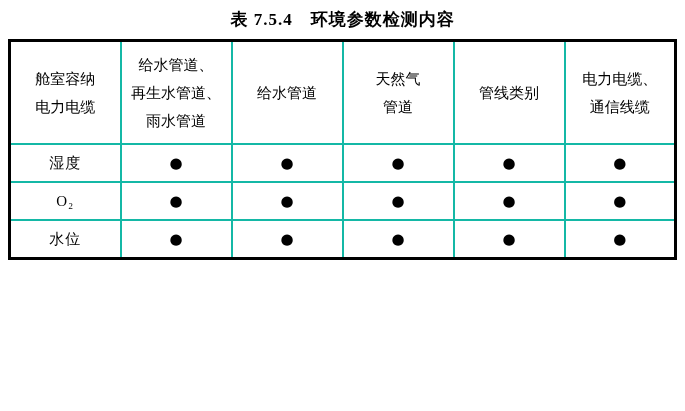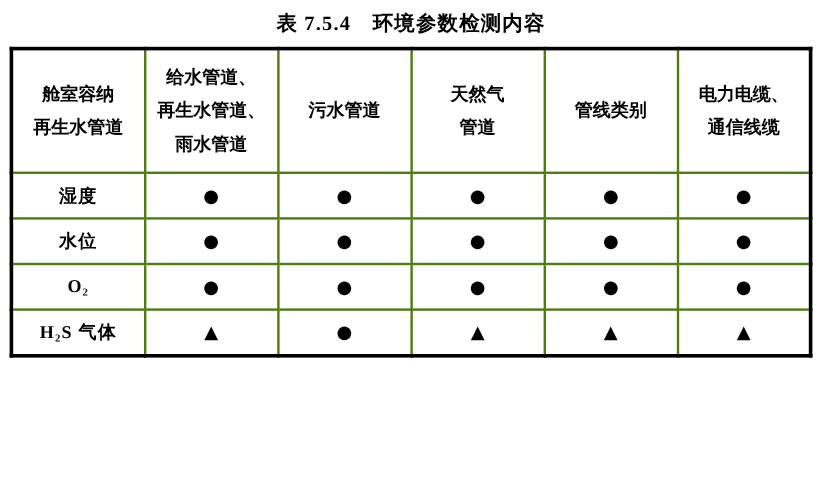--- a/index.html
+++ b/index.html
@@ -28,25 +28,25 @@
     font-family: "Liberation Serif", "DejaVu Serif", serif;
   }
   table.env {
     border-collapse: collapse;
     table-layout: fixed;
     width: 669px;
     margin: 8px 0 0 8px;
     border: 3px solid #000;
   }
   table.env th, table.env td {
-    border: 2px solid #4d7c0f;
+    border: 2px solid #14b8a6;
     text-align: center;
     vertical-align: middle;
     padding: 0;
-    font-weight: bold;
+    font-weight: normal;
   }
   table.env th {
     height: 101px;
     font-size: 15px;
     line-height: 28px;
     white-space: pre-line;
   }
   table.env td {
     height: 36px;
     font-size: 15px;
@@ -69,62 +69,54 @@
 <body>
 
 <div class="page">
 
   <div class="title">表 7.5.4　环境参数检测内容</div>
 
   <table class="env">
     <thead>
       <tr>
         <th>舱室容纳
-再生水管道</th>
+电力电缆</th>
         <th>给水管道、
 再生水管道、
 雨水管道</th>
-        <th>污水管道</th>
+        <th>给水管道</th>
         <th>天然气
 管道</th>
         <th>管线类别</th>
         <th>电力电缆、
 通信线缆</th>
       </tr>
     </thead>
     <tbody>
       <tr>
         <td class="rowlabel">湿度</td>
         <td class="sym">●</td>
         <td class="sym">●</td>
         <td class="sym">●</td>
         <td class="sym">●</td>
         <td class="sym">●</td>
       </tr>
       <tr>
-        <td class="rowlabel">水位</td>
-        <td class="sym">●</td>
-        <td class="sym">●</td>
-        <td class="sym">●</td>
-        <td class="sym">●</td>
-        <td class="sym">●</td>
-      </tr>
-      <tr>
         <td class="rowlabel">O₂</td>
         <td class="sym">●</td>
         <td class="sym">●</td>
         <td class="sym">●</td>
         <td class="sym">●</td>
         <td class="sym">●</td>
       </tr>
       <tr>
-        <td class="rowlabel">H₂S 气体</td>
-        <td class="sym">▲</td>
+        <td class="rowlabel">水位</td>
         <td class="sym">●</td>
-        <td class="sym">▲</td>
-        <td class="sym">▲</td>
-        <td class="sym">▲</td>
+        <td class="sym">●</td>
+        <td class="sym">●</td>
+        <td class="sym">●</td>
+        <td class="sym">●</td>
       </tr>
     </tbody>
   </table>
 
 
 </div>
 
 </body></html>

